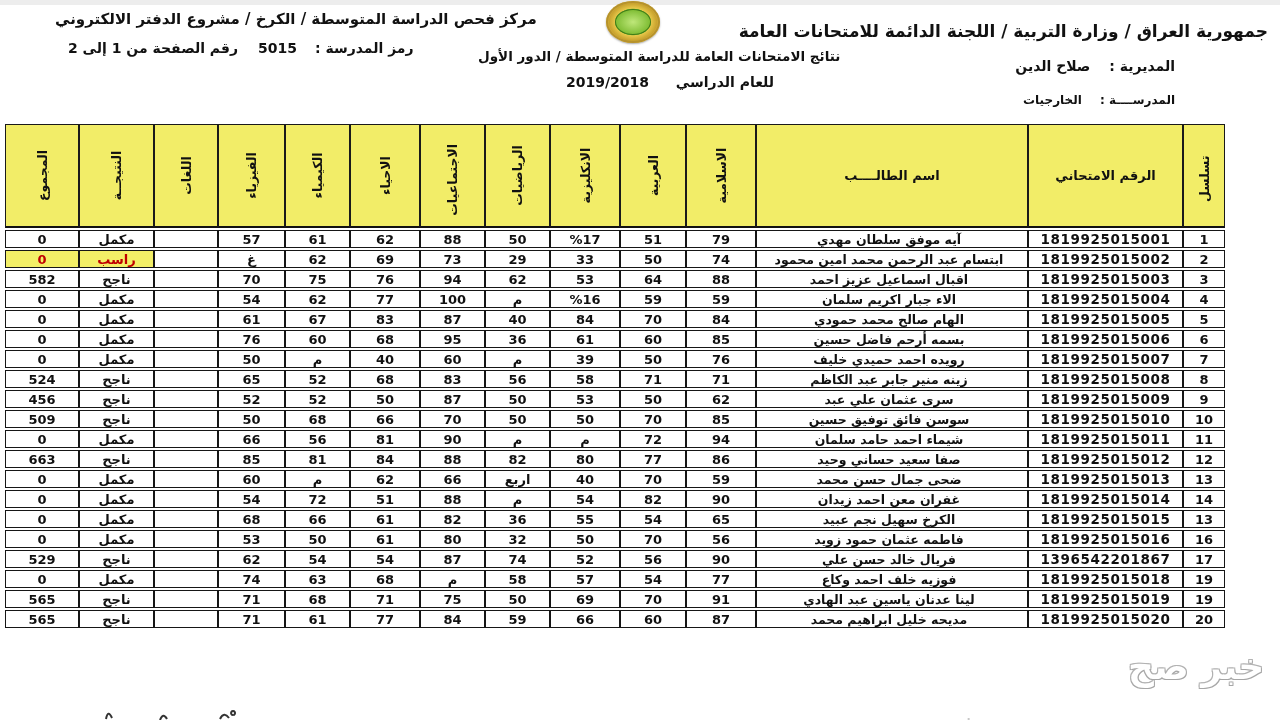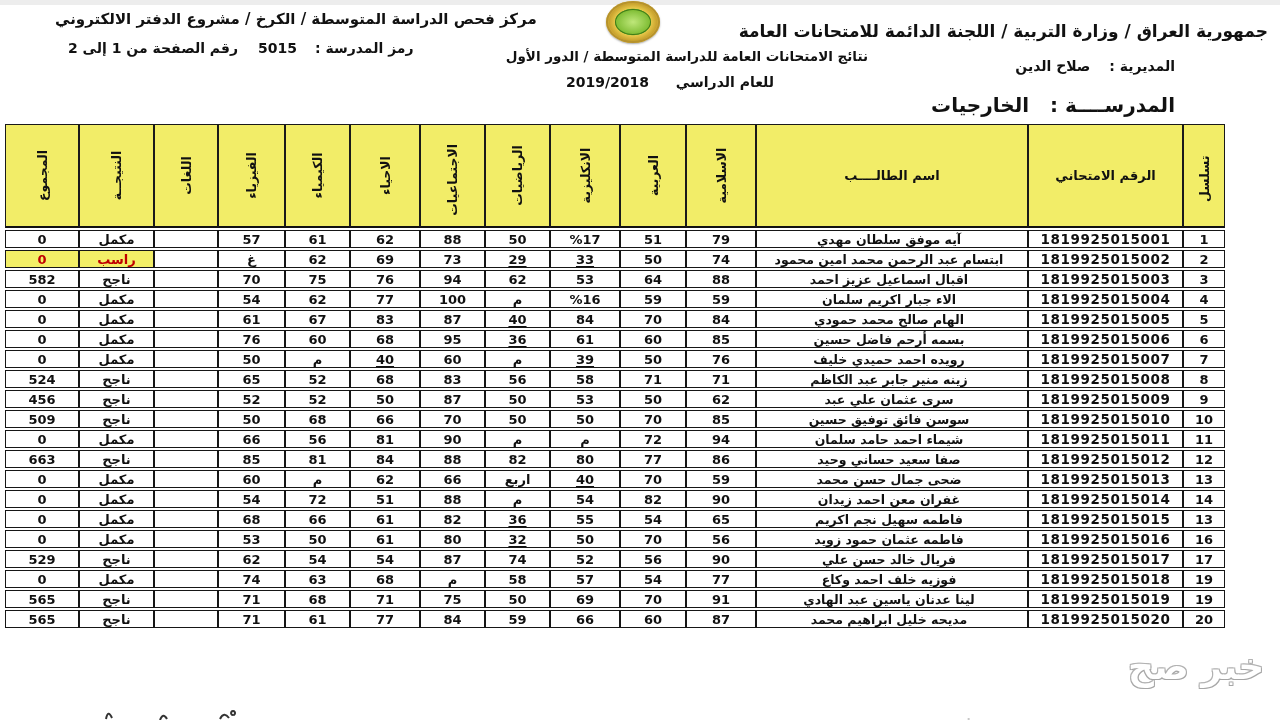--- a/index.html
+++ b/index.html
@@ -7,44 +7,44 @@
   body {
     font-family:"DejaVu Sans","Liberation Sans",sans-serif;
     background:#ffffff; position:relative; font-weight:bold; color:#111;
   }
   .topstrip { position:absolute; left:0; top:0; width:1280px; height:5px; background:#ededed; }
   
   .hdr-right   { position:absolute; top:21px;  right:12px;  font-size:17px; direction:rtl; }
   .hdr-left    { position:absolute; top:10px; left:55px;   font-size:15px; direction:rtl;text-align:right; }
   .hdr-line2   { position:absolute; top:40px; left:258px;  font-size:14px; direction:rtl; display:flex; gap:18px; }
   .hdr-pages   { position:absolute; top:40px; left:38px;   font-size:14px; direction:rtl;margin-left:30px; }
-  .hdr-title   { position:absolute; top:48px; left:478px;  width:390px; font-size:13.5px; direction:rtl; text-align:right; }
+  .hdr-title   { position:absolute; top:48px; left:478px;  width:390px; font-size:13.5px; direction:rtl; text-align:left; }
   .hdr-year    { position:absolute; top:74px; left:520px;  width:300px; font-size:14px; direction:rtl; text-align:center; }
   .hdr-year .yr{ margin-right:22px; }
   .hdr-dir     { position:absolute; top:58px; right:105px; font-size:14px; direction:rtl; }
-  .hdr-school  { position:absolute; top:93px; right:105px; font-size:20px; direction:rtl; }
+  .hdr-school  { position:absolute; top:93px; right:105px; font-size:12px; direction:rtl; }
   .lblgap      { display:inline-block; margin-left:14px; }
   
   .logo { position:absolute; left:606px; top:1px; width:54px; height:42px; border-radius:50%;
           background:radial-gradient(ellipse at center,#8fd43c 0%,#6db32a 44%,#e8c84a 46%,#c9a32f 62%,#e8c84a 74%,#a8862a 100%);
           box-shadow:inset 0 0 0 2px #b6922d, 0 1px 2px rgba(0,0,0,.35); }
   .logo .inner { position:absolute; left:9px; top:8px; width:36px; height:26px; border-radius:50%;
           background:radial-gradient(ellipse at center,#bfe77a 0%,#7cbb31 70%,#5d9c22 100%);
           box-shadow:inset 0 0 0 1px #3f7a18; }
   
   table.res { position:absolute; top:122px; left:5px; width:1220px;
               border-collapse:separate; border-spacing:0 2px; direction:rtl; table-layout:fixed; }
   .res th { background:var(--hdr-yellow,#f2ed68); border:1px solid #1a1a1a; border-bottom:2px solid #111;
             height:104px; font-size:13px; vertical-align:middle; text-align:center; padding:0; overflow:hidden; }
   .res td { border:1px solid #161616; height:18px; font-size:13px; text-align:center;
             vertical-align:middle; padding:0 2px; background:#fff; overflow:hidden; }
   .rot { transform:rotate(-90deg); white-space:nowrap; font-size:12.5px; }
   td.name-cell { padding-right:8px; font-size:12.5px; }
   td.exam-cell { letter-spacing:.6px; direction:ltr; font-size:13.5px; }
-  .u { text-decoration:underline; text-underline-offset:2px; }
+  .u { text-underline-offset:2px; }
   td.fail { background:var(--fail-bg,#f3ef67); color:var(--fail-red,#c00000); }
   
   .wm  { position:absolute; left:1128px; top:646px; font-size:36px; direction:rtl; color:#fff; z-index:4;
          text-shadow:0 0 1px #9a9a9a,1px 1px 0 #a8a8a8,-1px -1px 0 #b5b5b5,1px -1px 0 #b5b5b5,-1px 1px 0 #a8a8a8; }
   .wm2 { position:absolute; left:880px; top:708px; font-size:26px; direction:rtl; color:#9a9a9a; opacity:.55; z-index:3; }
   .cut { position:absolute; left:100px; top:703px; width:180px; height:17px; z-index:3; }
 </style>
 </head>
 <body>
 
@@ -361,21 +361,21 @@
         <td>51</td>
         <td>72</td>
         <td>54</td>
         <td></td>
         <td>مكمل</td>
         <td>0</td>
       </tr>
       <tr>
         <td>13</td>
         <td class="exam-cell">1819925015015</td>
-        <td class="name-cell">فاطمه سهيل نجم اكريم</td>
+        <td class="name-cell">الكرخ سهيل نجم عبيد</td>
         <td>65</td>
         <td>54</td>
         <td>55</td>
         <td><span class="u">36</span></td>
         <td>82</td>
         <td>61</td>
         <td>66</td>
         <td>68</td>
         <td></td>
         <td>مكمل</td>
@@ -392,21 +392,21 @@
         <td>80</td>
         <td>61</td>
         <td>50</td>
         <td>53</td>
         <td></td>
         <td>مكمل</td>
         <td>0</td>
       </tr>
       <tr>
         <td>17</td>
-        <td class="exam-cell">1819925015017</td>
+        <td class="exam-cell">1396542201867</td>
         <td class="name-cell">فريال خالد حسن علي</td>
         <td>90</td>
         <td>56</td>
         <td>52</td>
         <td>74</td>
         <td>87</td>
         <td>54</td>
         <td>54</td>
         <td>62</td>
         <td></td>

